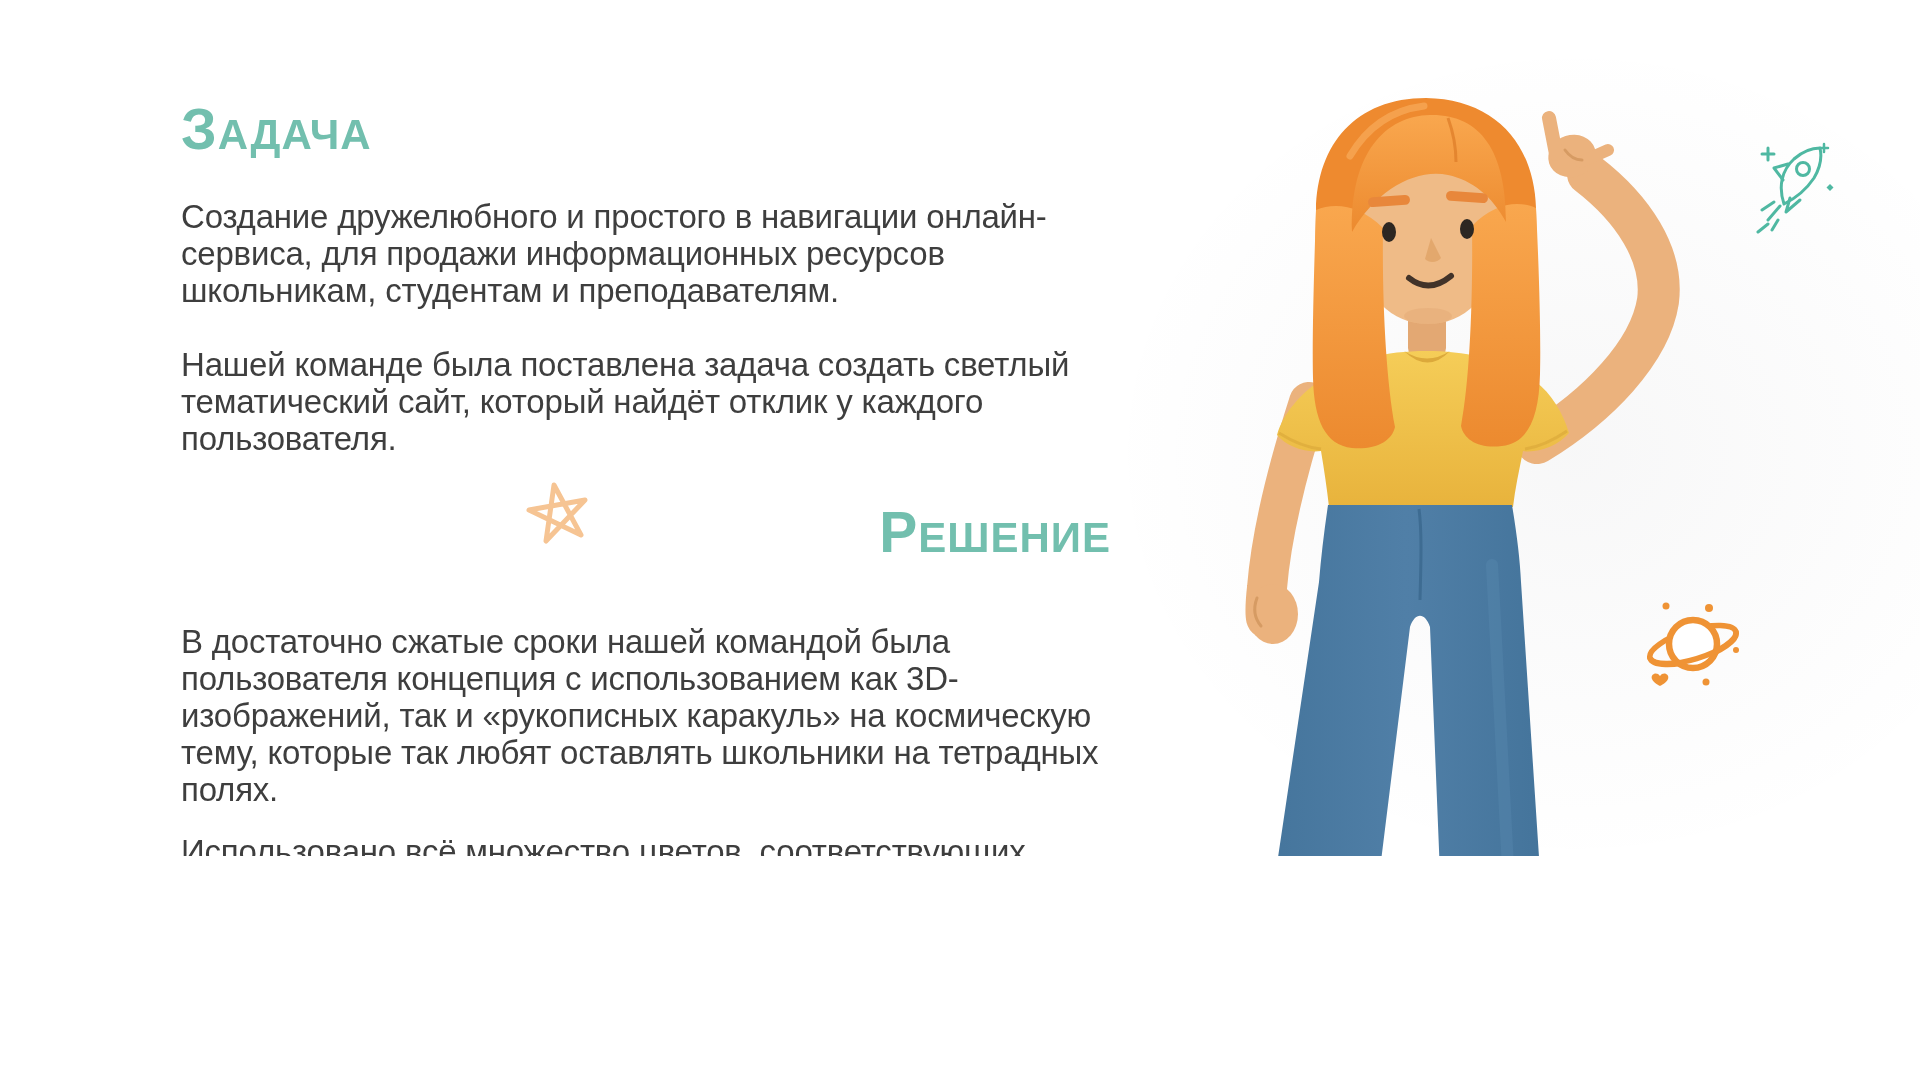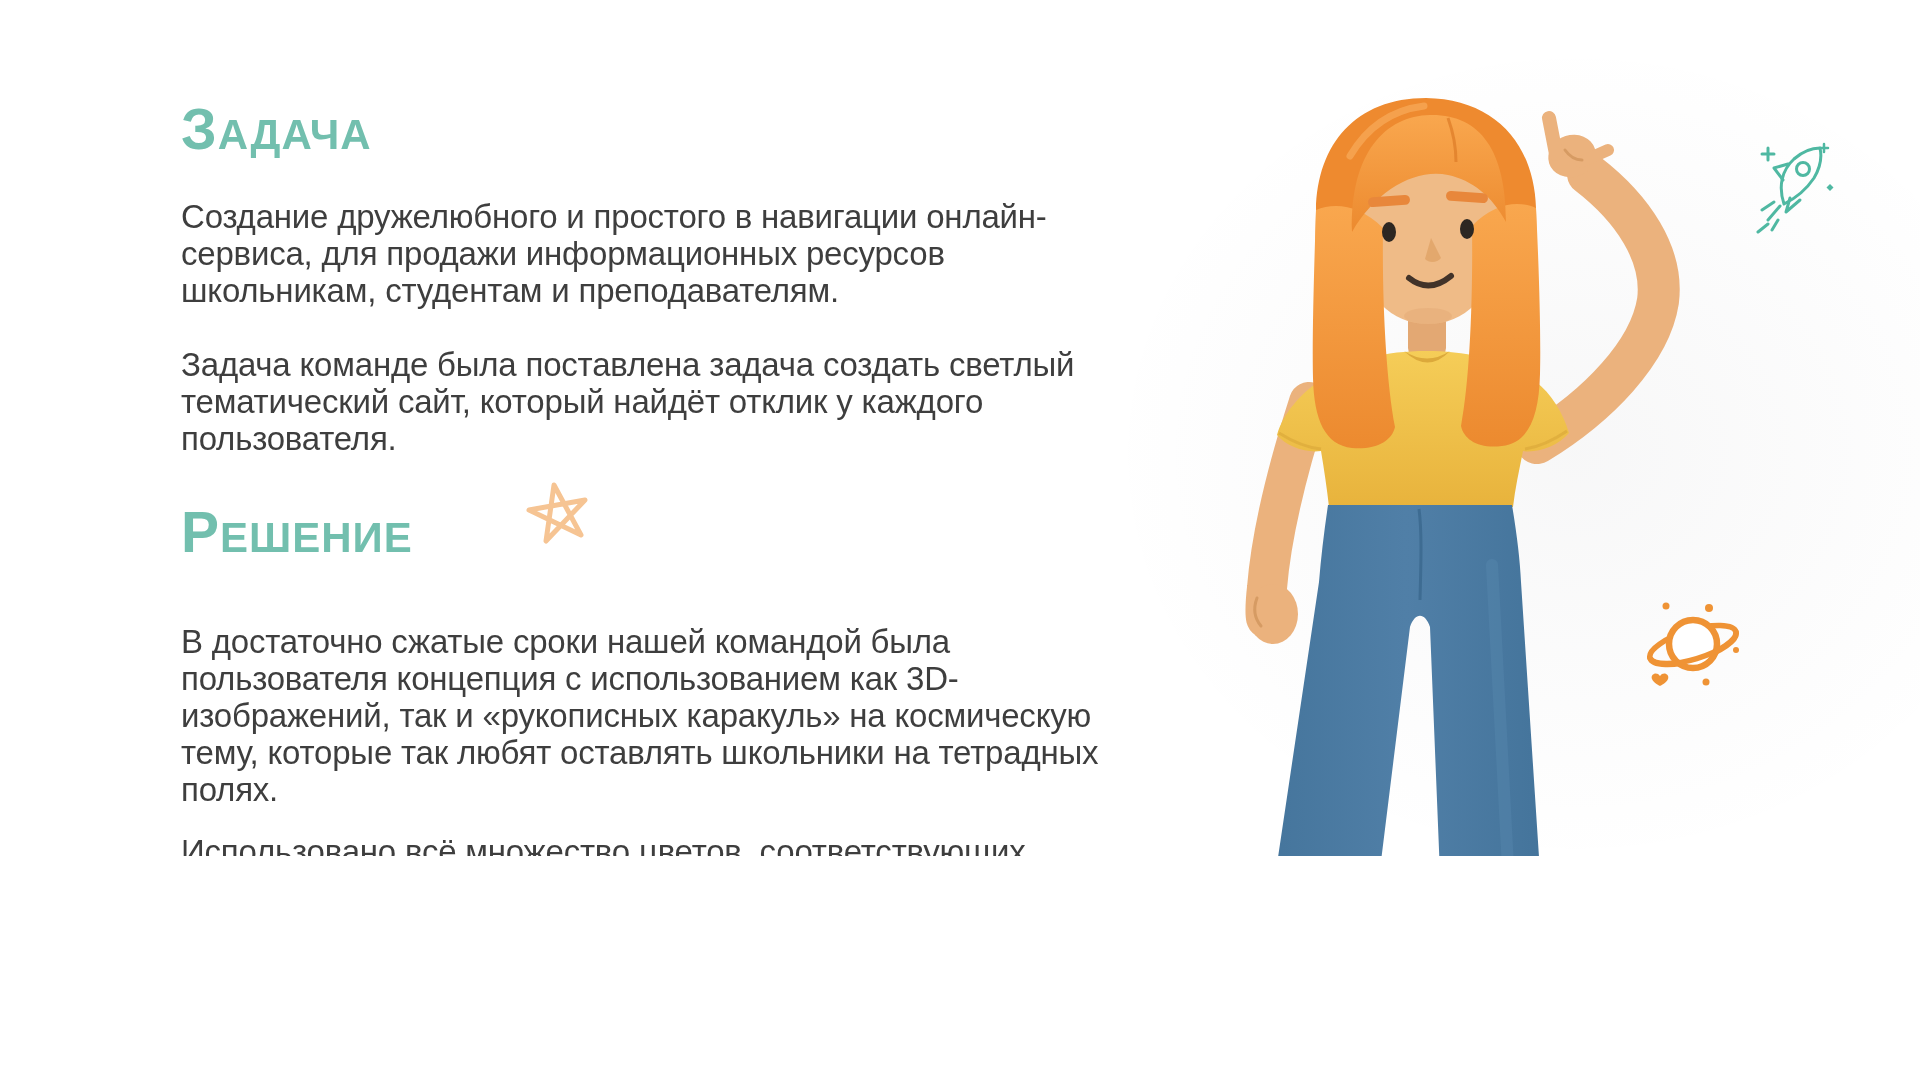--- a/index.html
+++ b/index.html
@@ -24,21 +24,21 @@
   .heading{
     font-weight:bold;
     font-size:42px;
     line-height:58px;
     letter-spacing:1px;
     text-transform:uppercase;
     color:var(--accent-teal);
   }
   .heading::first-letter{font-size:57px;}
   .heading.task{margin-top:100px;}
-  .heading.solution{margin-top:46px;}
+  .heading.solution{margin-top:46px;text-align:right;}
   .para{
     font-size:33px;
     line-height:37px;
     letter-spacing:-0.2px;
     color:var(--body-text);
     white-space:pre-line;
   }
   .para.p1{margin-top:34px;}
   .para.p2{margin-top:37px;}
   .para.p3{margin-top:56px;}
@@ -63,21 +63,21 @@
 
 <div class="stage">
 
   <div class="ambient"></div>
 
   <div class="col">
     <h2 class="heading task">Задача</h2>
     <p class="para p1">Создание дружелюбного и простого в навигации онлайн-
 сервиса, для продажи информационных ресурсов
 школьникам, студентам и преподавателям.</p>
-    <p class="para p2">Задача команде была поставлена задача создать светлый
+    <p class="para p2">Нашей команде была поставлена задача создать светлый
 тематический сайт, который найдёт отклик у каждого
 пользователя.</p>
     <h2 class="heading solution">Решение</h2>
     <p class="para p3">В достаточно сжатые сроки нашей командой была
 пользователя концепция с использованием как 3D-
 изображений, так и «рукописных каракуль» на космическую
 тему, которые так любят оставлять школьники на тетрадных
 полях.</p>
     <p class="para p4">Использовано всё множество цветов, соответствующих
 пожеланиям заказчика, которые нам удачно удалось вписать в

